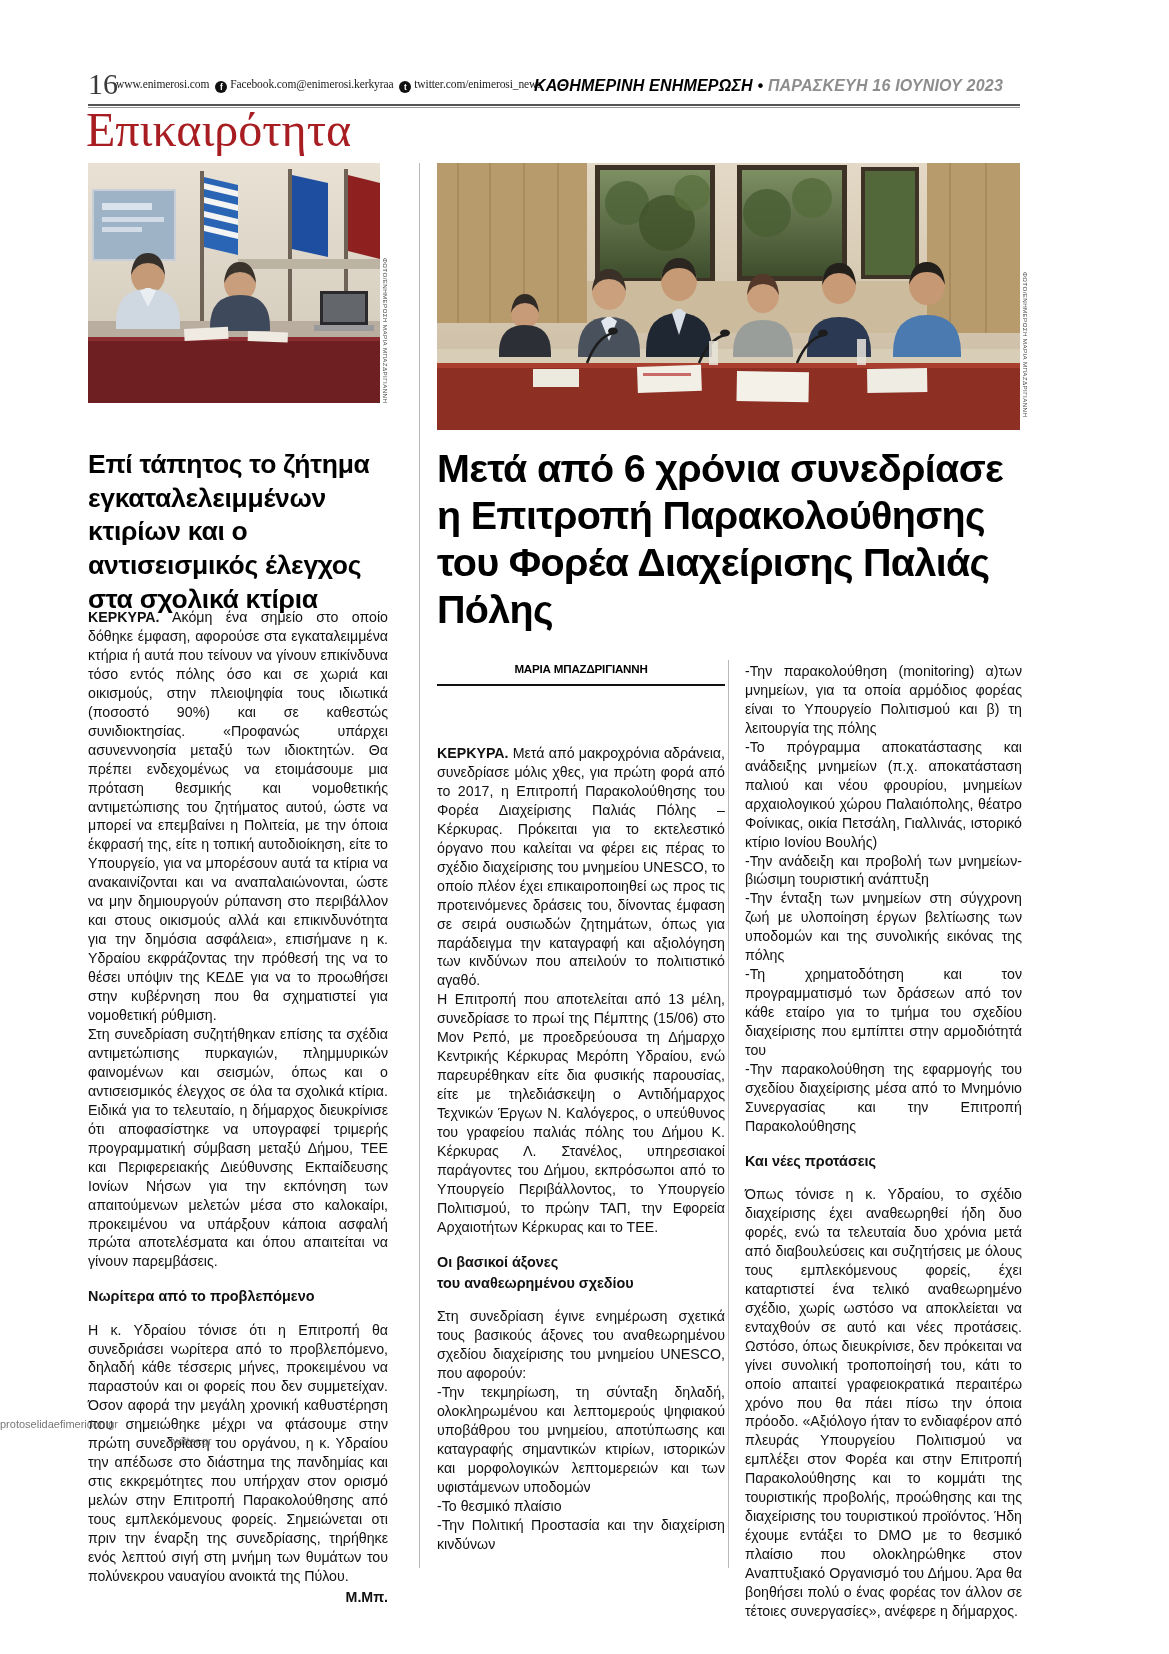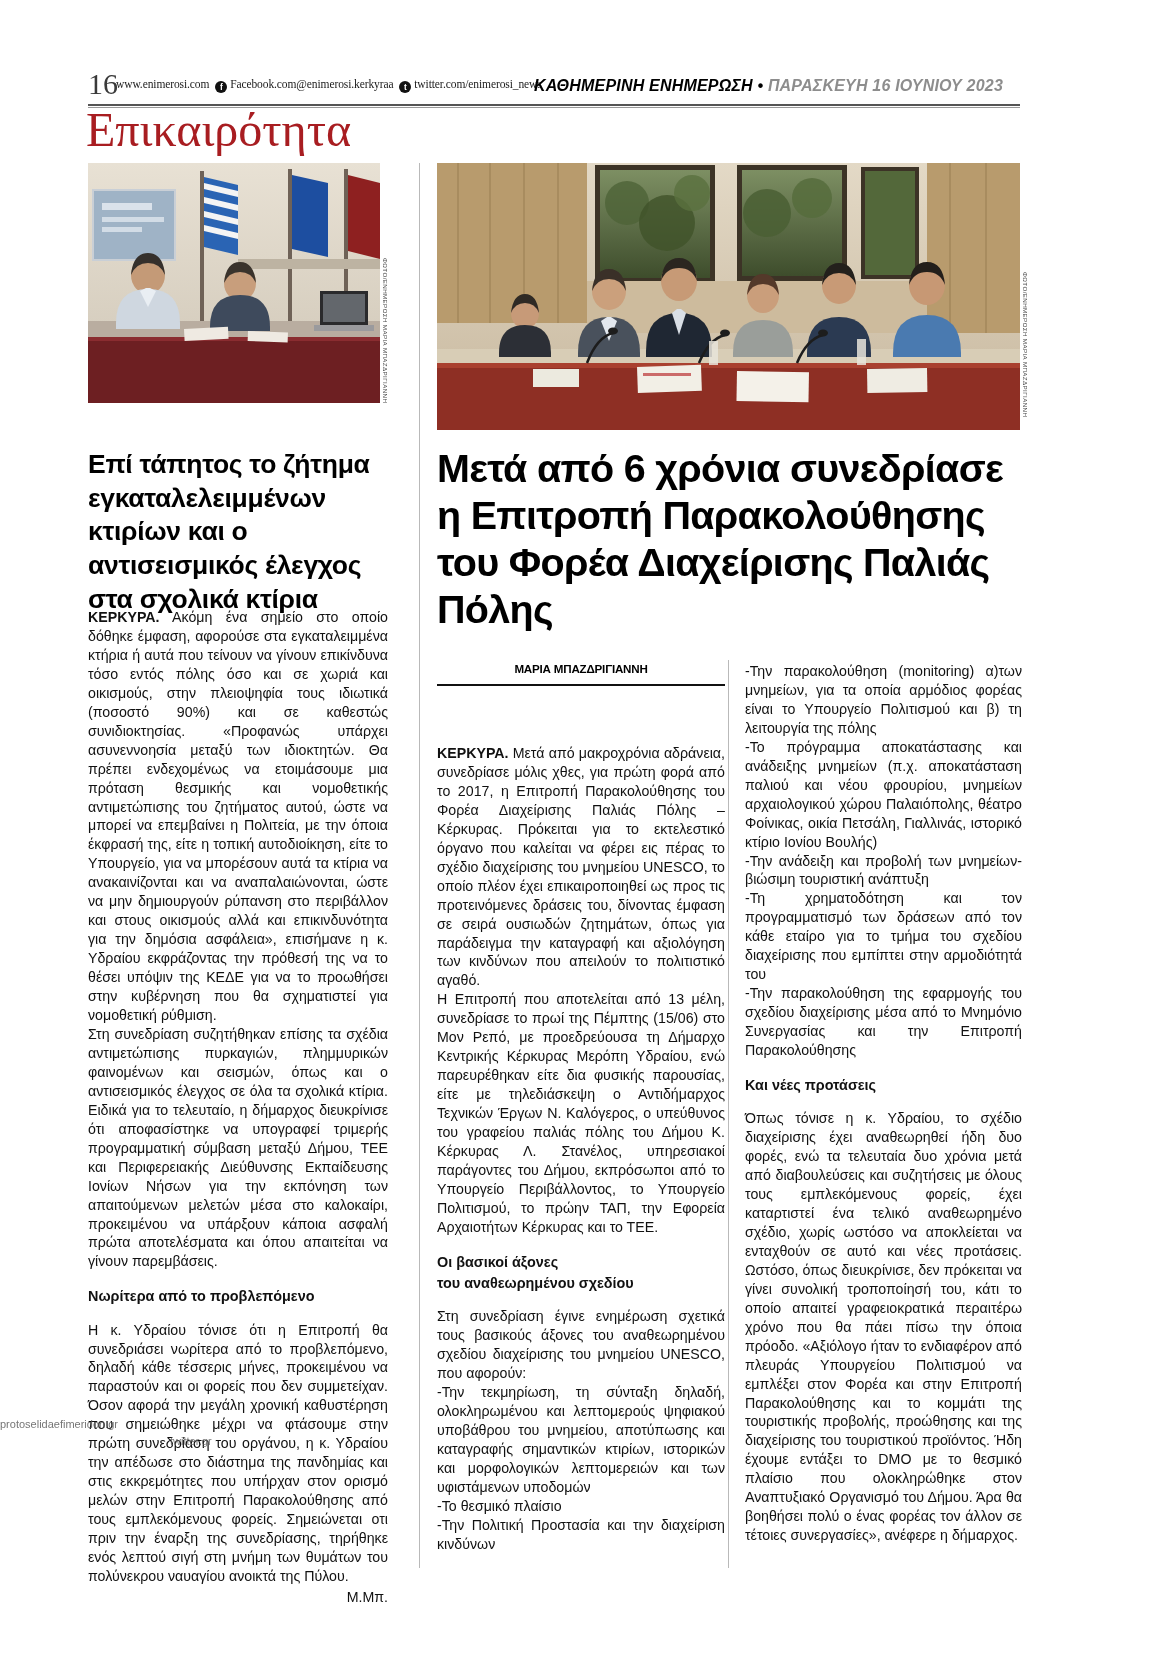--- a/index.html
+++ b/index.html
@@ -83,21 +83,21 @@
     position:absolute;
     font-size:14.2px;line-height:1.335;
     text-align:justify;
     color:#111;
     hyphens:manual;
   }
   .col p{margin:0;}
   .col p + p{margin-top:0px;}
   .col-left{left:88px;top:608px;width:300px;}
   .sub{font-weight:bold;display:block;margin:16px 0 14px 0;font-size:14.4px;}
-  .signoff{display:block;text-align:right;font-weight:normal;margin-top:2px;}
+  .signoff{display:block;text-align:right;font-weight:bold;margin-top:2px;}
   .dropcity{font-weight:bold;}
 
   
   .main-head{
     position:absolute;left:437px;top:445px;width:585px;
     font-size:39.5px;font-weight:bold;line-height:1.19;
     letter-spacing:-0.7px;color:#000;
   }
 
   
@@ -317,20 +317,21 @@
     <p>Στη συνεδρίαση έγινε ενημέρωση σχετικά τους βασικούς άξονες του αναθεωρημένου σχεδίου διαχείρισης του μνημείου UNESCO, που αφορούν:</p>
     <p>-Την τεκμηρίωση, τη σύνταξη δηλαδή, ολοκληρωμένου και λεπτομερούς ψηφιακού υποβάθρου του μνημείου, αποτύπωσης και καταγραφής σημαντικών κτιρίων, ιστορικών και μορφολογικών λεπτομερειών και των υφιστάμενων υποδομών</p>
     <p>-Το θεσμικό πλαίσιο</p>
     <p>-Την Πολιτική Προστασία και την διαχείριση κινδύνων</p>
   </div>
 
   <div class="col col-right">
     <p>-Την παρακολούθηση (monitoring) α)των μνημείων, για τα οποία αρμόδιος φορέας είναι το Υπουργείο Πολιτισμού και β) τη λειτουργία της πόλης</p>
     <p>-Το πρόγραμμα αποκατάστασης και ανάδειξης μνημείων (π.χ. αποκατάσταση παλιού και νέου φρουρίου, μνημείων αρχαιολογικού χώρου Παλαιόπολης, θέατρο Φοίνικας, οικία Πετσάλη, Γιαλλινάς, ιστορικό κτίριο Ιονίου Βουλής)</p>
     <p>-Την ανάδειξη και προβολή των μνημείων-βιώσιμη τουριστική ανάπτυξη</p>
+    <p>-Την ένταξη των μνημείων στη σύγχρονη ζωή με υλοποίηση έργων βελτίωσης των υποδομών και της συνολικής εικόνας της πόλης</p>
     <p>-Τη χρηματοδότηση και τον προγραμματισμό των δράσεων από τον κάθε εταίρο για το τμήμα του σχεδίου διαχείρισης που εμπίπτει στην αρμοδιότητά του</p>
     <p>-Την παρακολούθηση της εφαρμογής του σχεδίου διαχείρισης μέσα από το Μνημόνιο Συνεργασίας και την Επιτροπή Παρακολούθησης</p>
     <span class="sub">Και νέες προτάσεις</span>
     <p>Όπως τόνισε η κ. Υδραίου, το σχέδιο διαχείρισης έχει αναθεωρηθεί ήδη δυο φορές, ενώ τα τελευταία δυο χρόνια μετά από διαβουλεύσεις και συζητήσεις με όλους τους εμπλεκόμενους φορείς, έχει καταρτιστεί ένα τελικό αναθεωρημένο σχέδιο, χωρίς ωστόσο να αποκλείεται να ενταχθούν σε αυτό και νέες προτάσεις. Ωστόσο, όπως διευκρίνισε, δεν πρόκειται να γίνει συνολική τροποποίησή του, κάτι το οποίο απαιτεί γραφειοκρατικά περαιτέρω χρόνο που θα πάει πίσω την όποια πρόοδο. «Αξιόλογο ήταν το ενδιαφέρον από πλευράς Υπουργείου Πολιτισμού να εμπλέξει στον Φορέα και στην Επιτροπή Παρακολούθησης και το κομμάτι της τουριστικής προβολής, προώθησης και της διαχείρισης του τουριστικού προϊόντος. Ήδη έχουμε εντάξει το DMO με το θεσμικό πλαίσιο που ολοκληρώθηκε στον Αναπτυξιακό Οργανισμό του Δήμου. Άρα θα βοηθήσει πολύ ο ένας φορέας τον άλλον σε τέτοιες συνεργασίες», ανέφερε η δήμαρχος.</p>
   </div>
 
   <div class="wm wm1">protoselidaefimeridon.gr</div>
   <div class="wm wm2">twitter.gr</div>
 
 </div>

